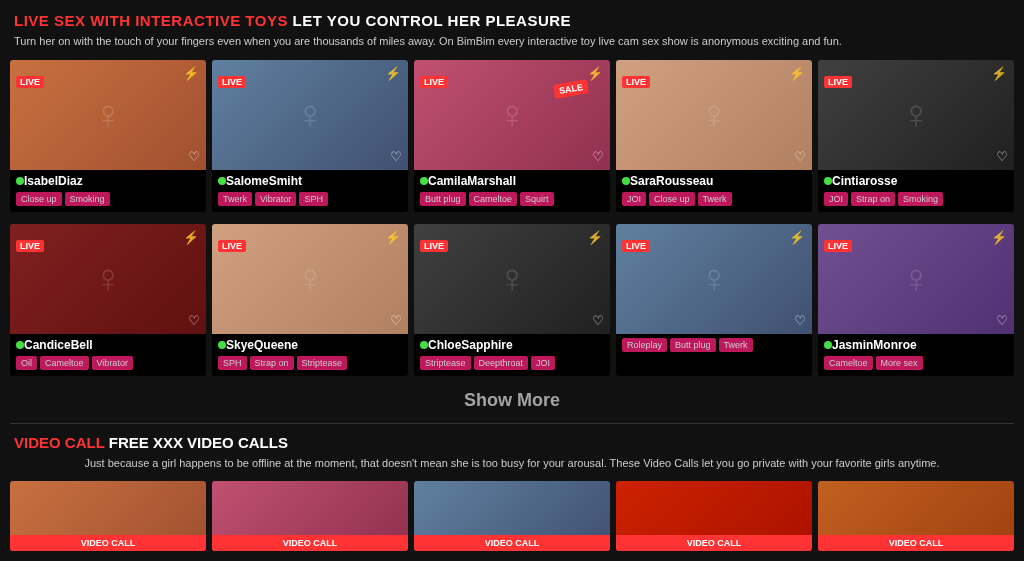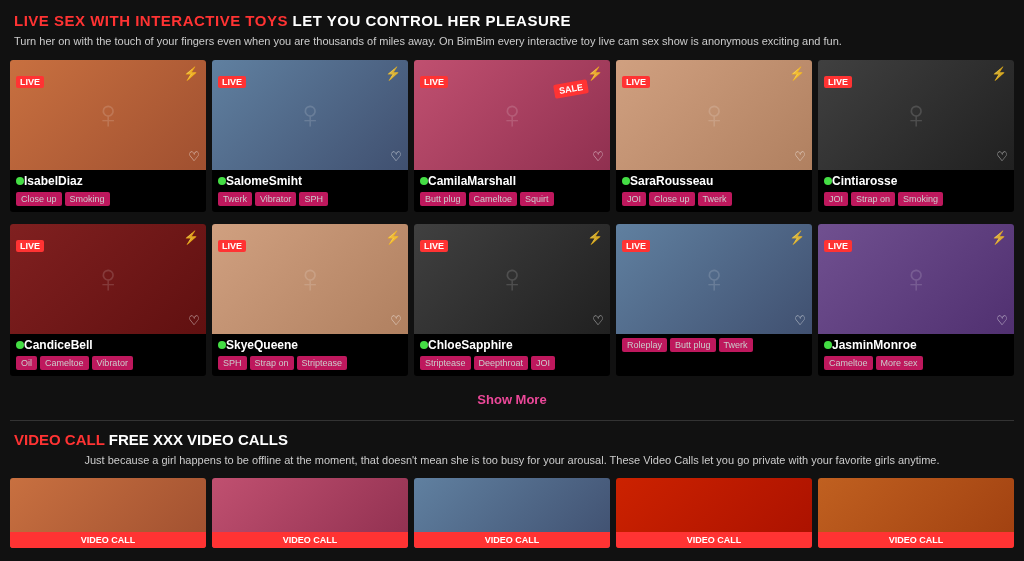--- a/index.html
+++ b/index.html
@@ -111,22 +111,22 @@
       color: #ccc;
       font-size: 9px;
       padding: 2px 5px;
       border-radius: 2px;
     }
     .show-more-row {
       text-align: center;
       padding: 8px 0 12px;
     }
     .show-more-btn {
-      color: #ec4899;
-      font-size: 13px;
+      color: #a3a3a3;
+      font-size: 18px;
       font-weight: bold;
       background: none;
       border: none;
       cursor: pointer;
       text-decoration: none;
     }
     .divider {
       border: none;
       border-top: 1px solid #333;
       margin: 0 10px;

